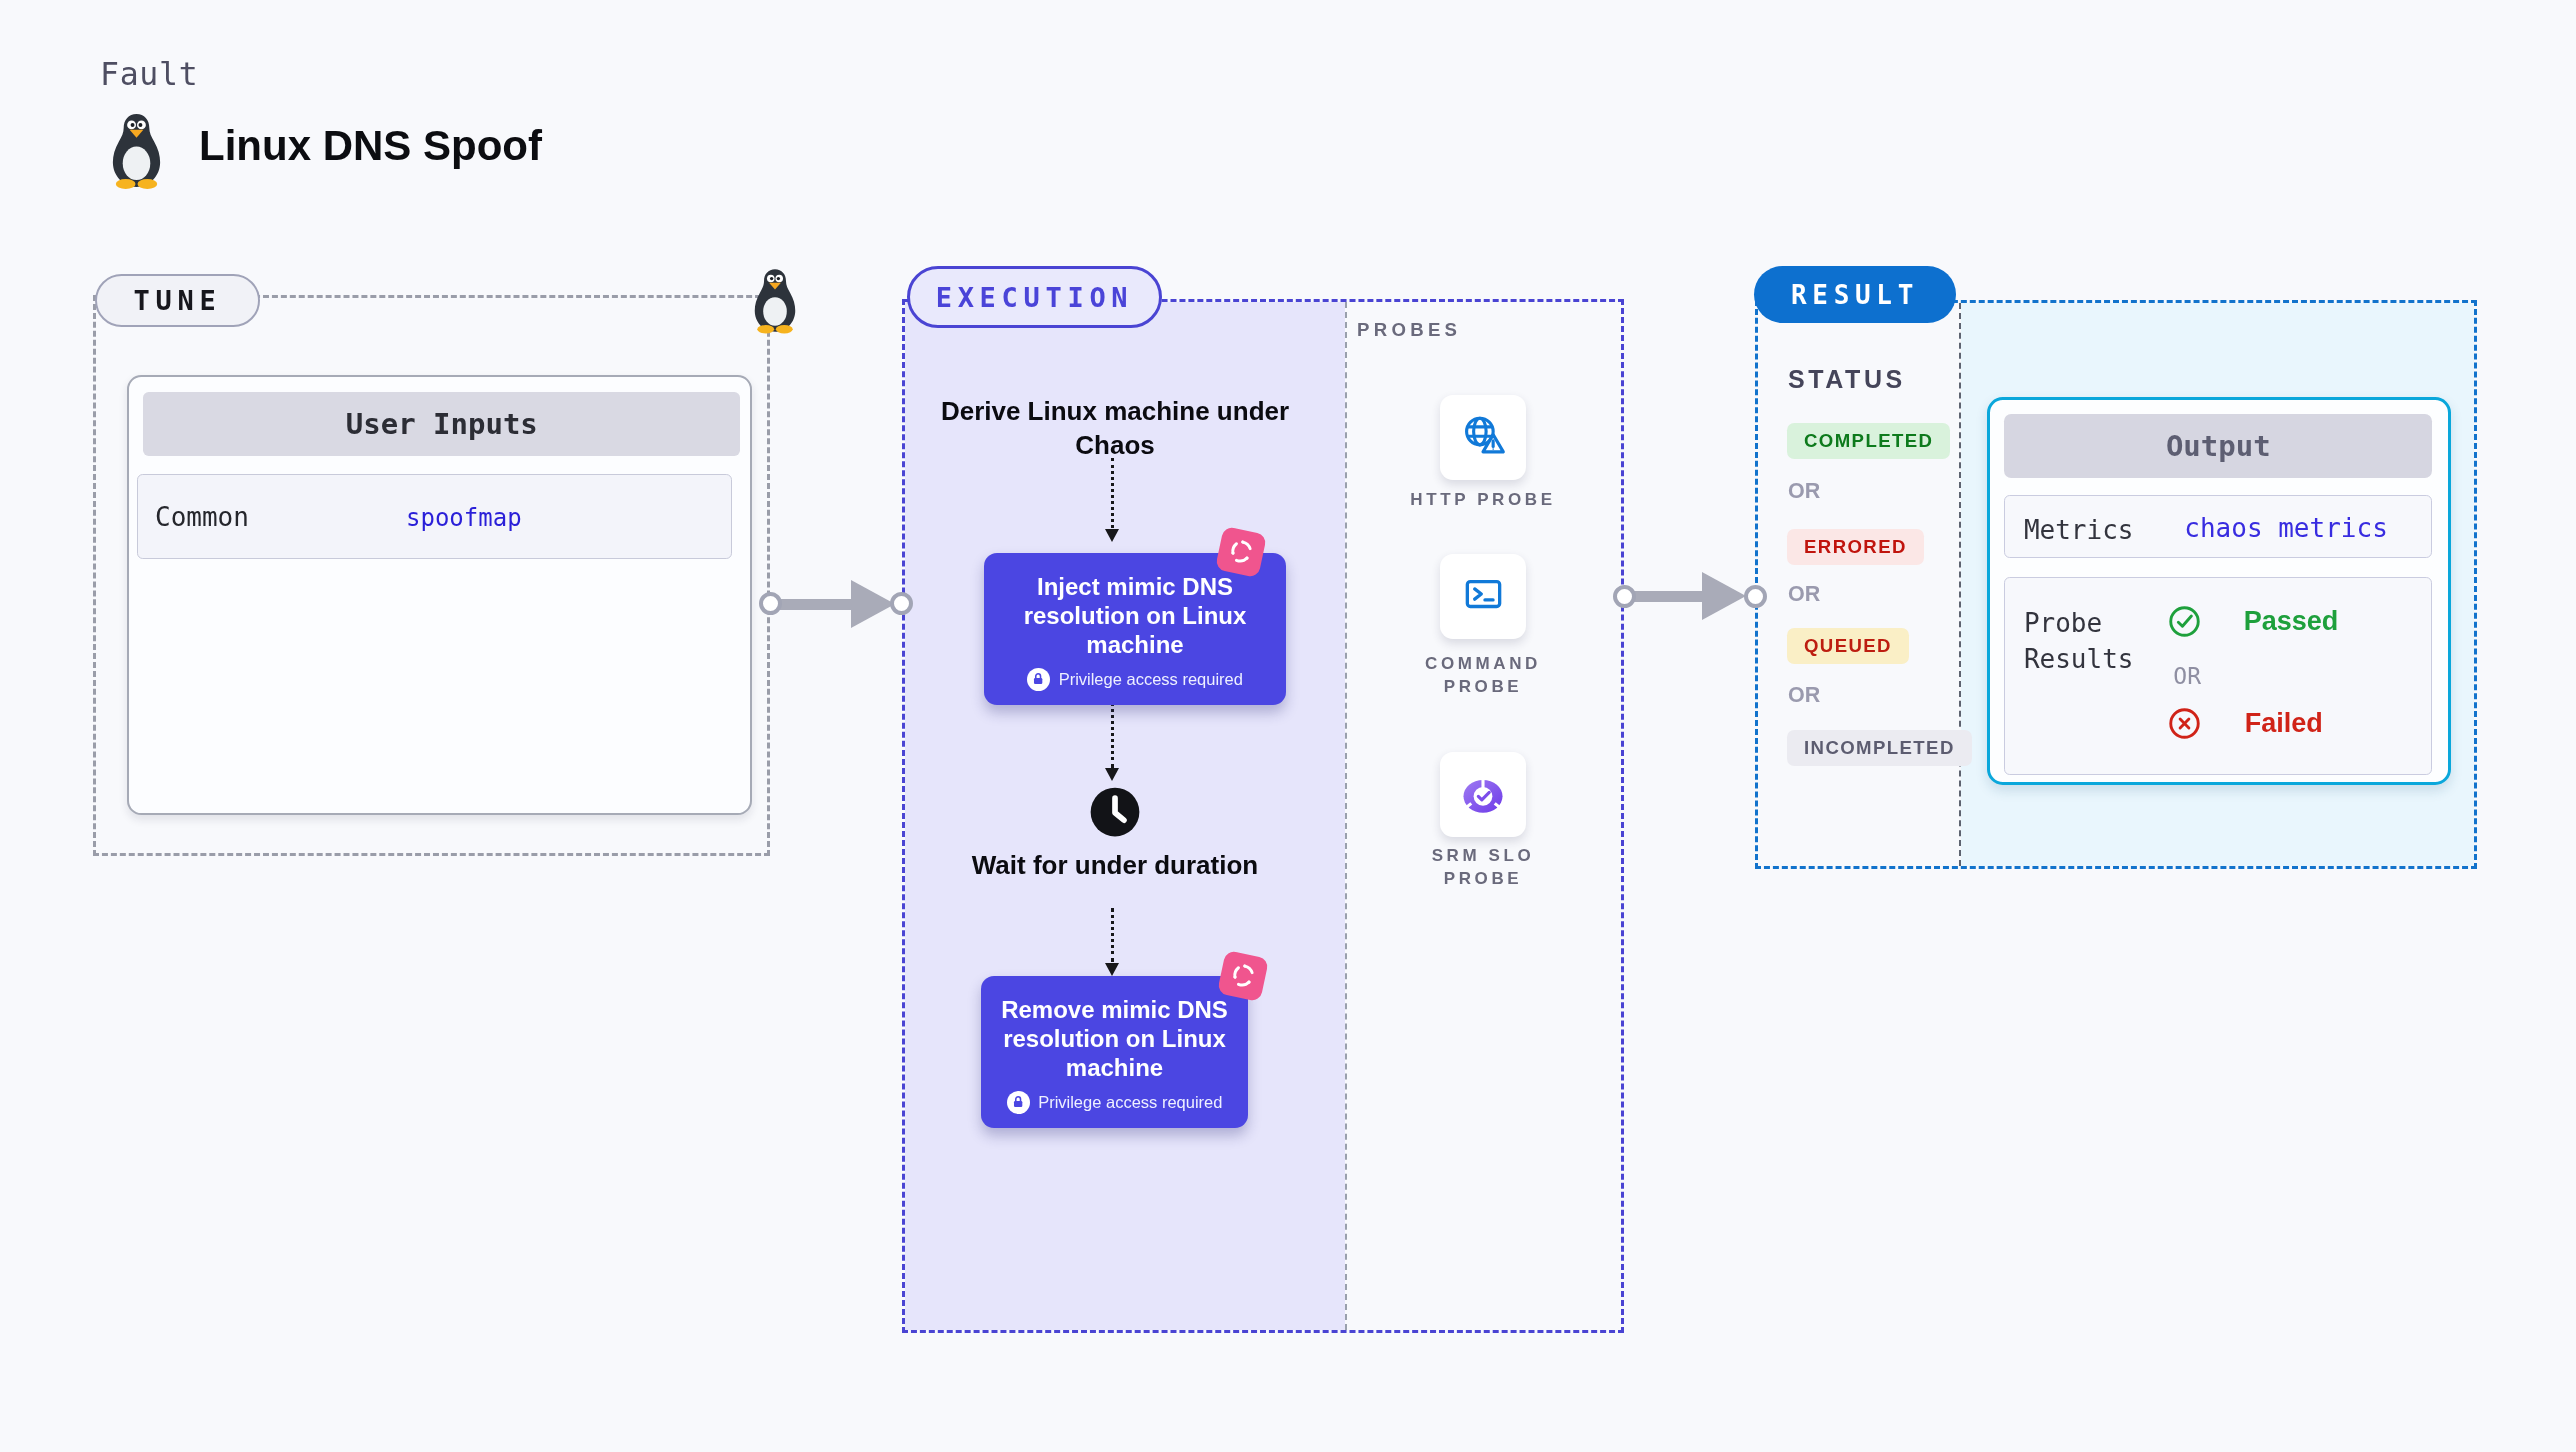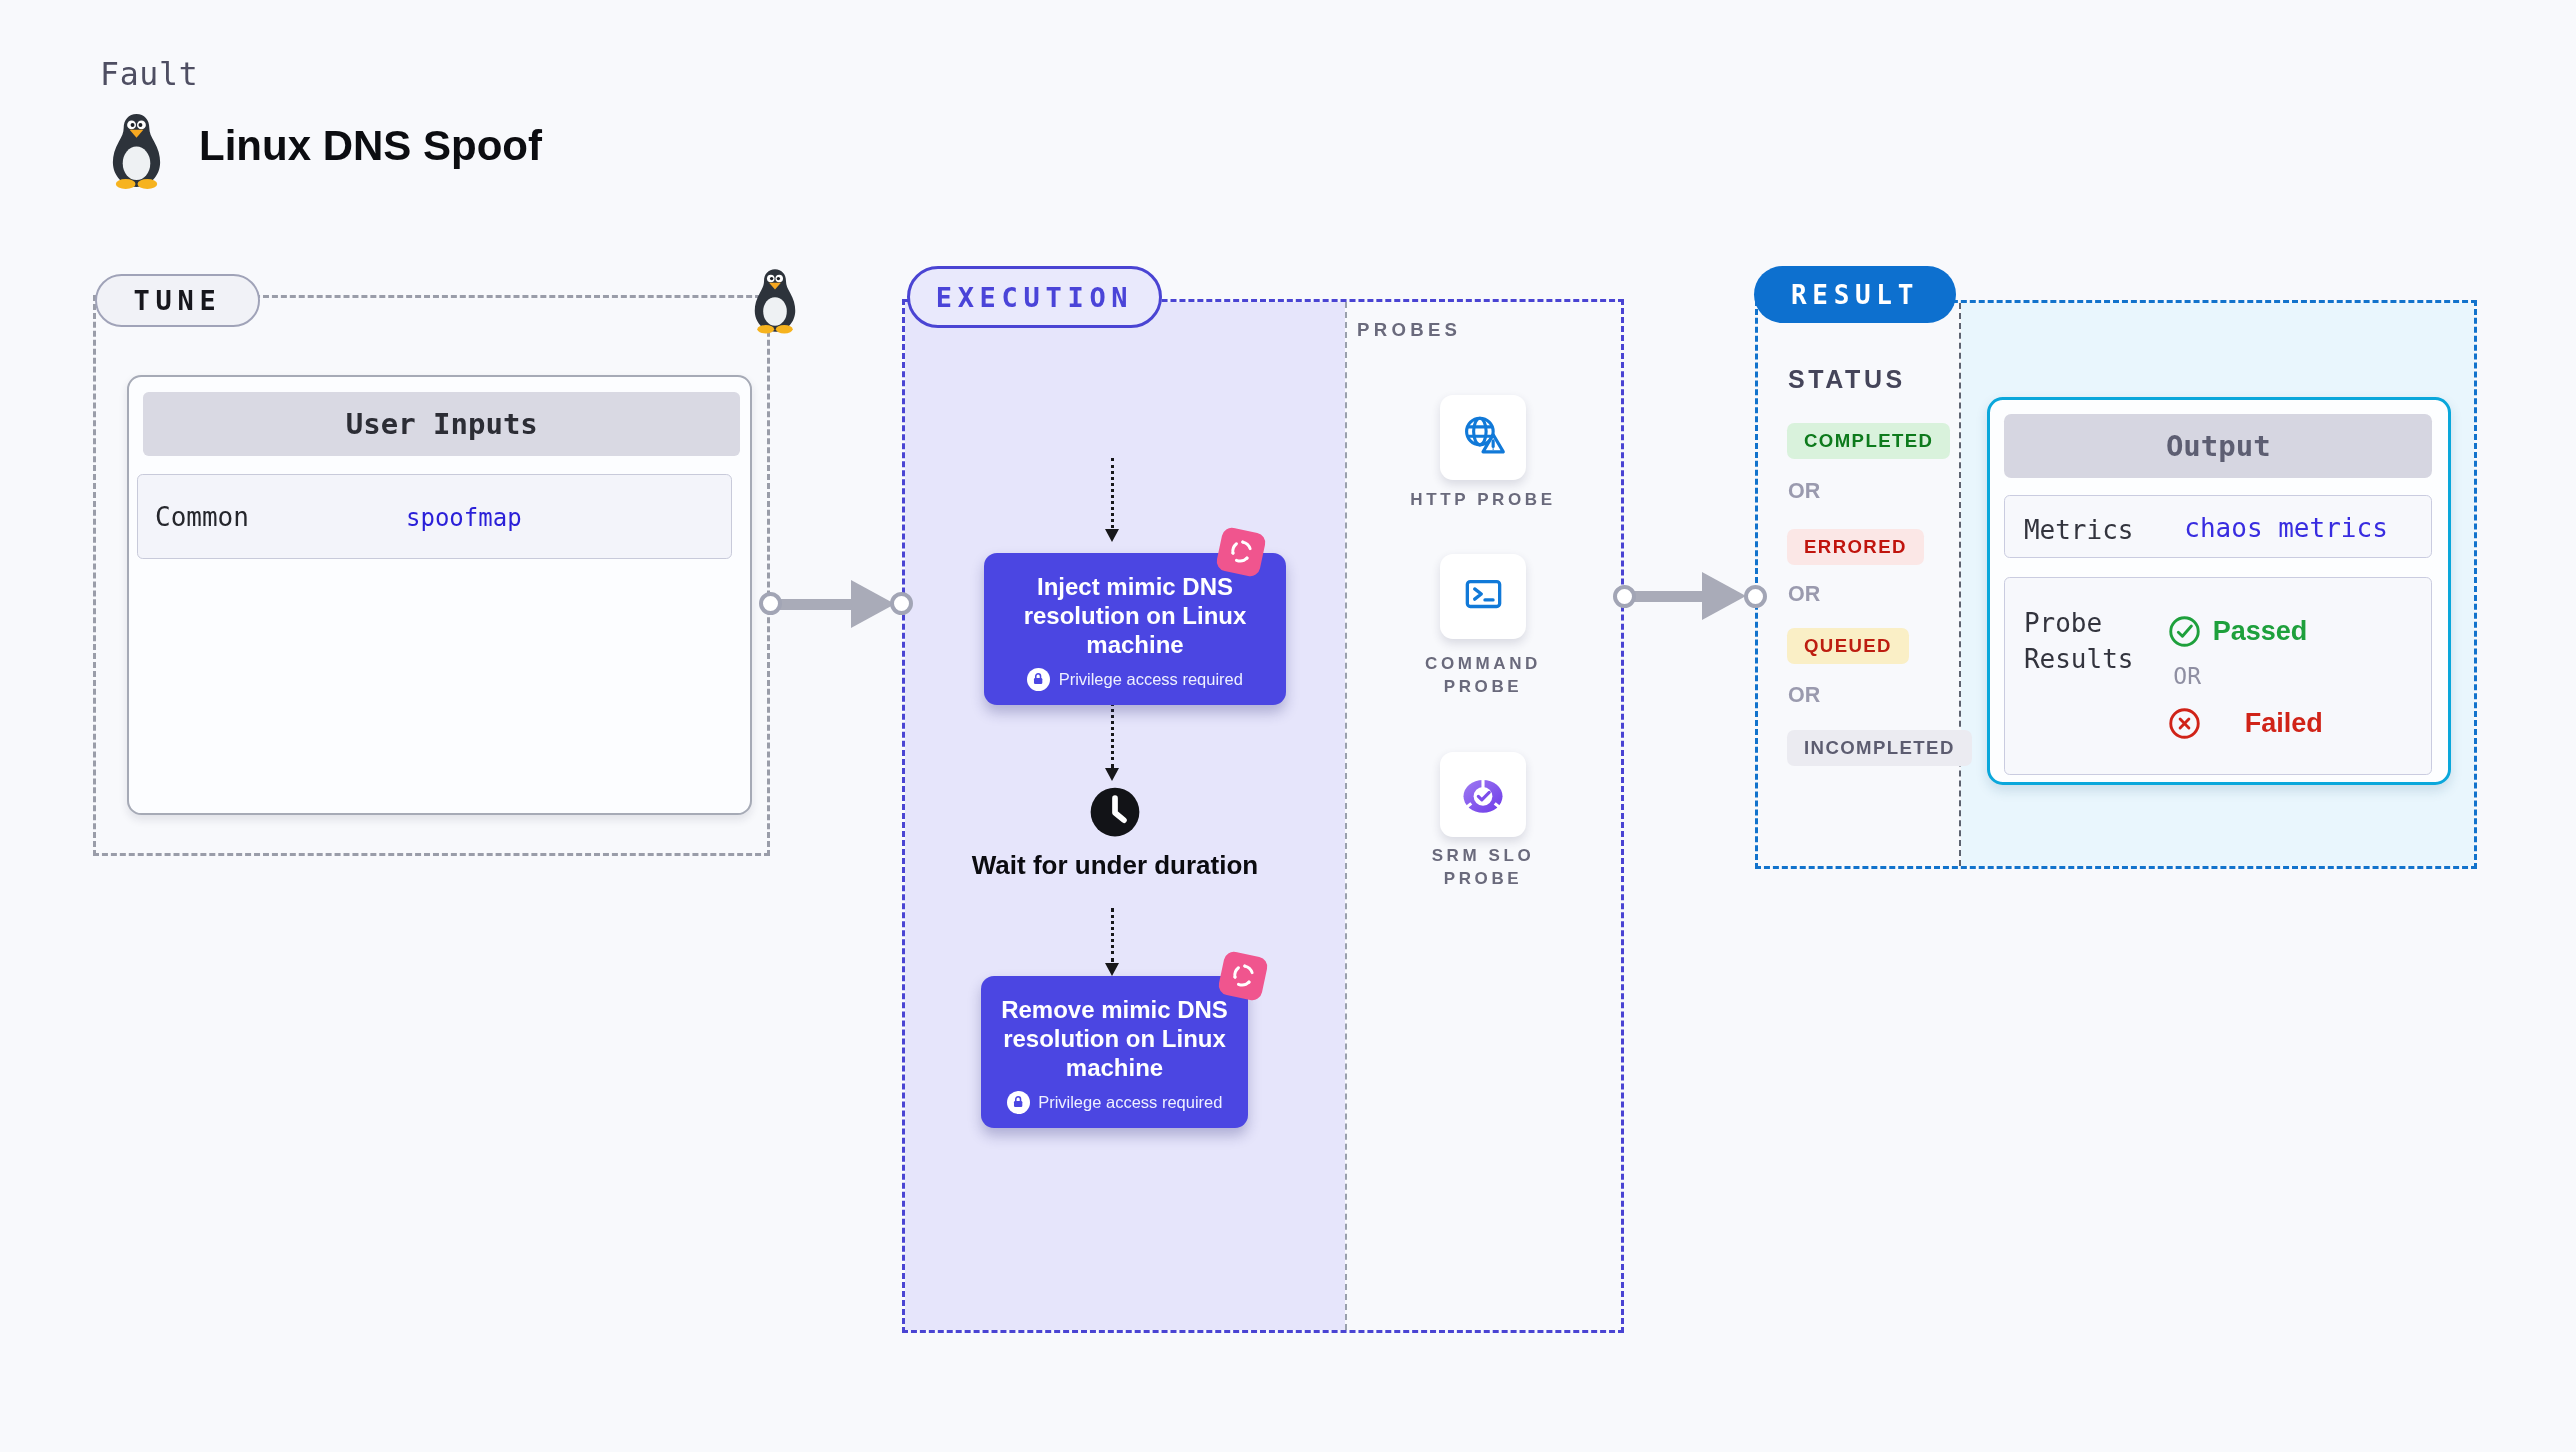--- a/index.html
+++ b/index.html
@@ -114,21 +114,21 @@
            border-radius:5.7px;box-sizing:border-box;}
   .metrics-row{top:95px;height:63px;}
   .probe-res-row{top:177px;height:198px;}
   .out-label{position:absolute;left:18.6px;font-family:"DejaVu Sans Mono",monospace;
              font-size:26px;color:#33343e;line-height:1.4;}
   .metrics-label{top:15.8px;}
   .metrics-value{position:absolute;left:179px;top:17px;font-family:"DejaVu Sans Mono",monospace;
                  font-size:26px;color:#382ce0;}
   .probe-res-label{top:27px;width:122px;}
   .res-line{position:absolute;display:flex;align-items:center;}
-  .res-passed{left:163px;top:37px;}
+  .res-passed{left:163px;top:27px;gap:31px;}
   .res-failed{left:163px;top:129px;gap:32px;}
   .res-line .res-icon{width:33px;height:33px;margin-right:11.5px;}
   .res-passed-text{font-size:27px;font-weight:bold;color:#1ea03c;}
   .res-failed-text{font-size:27px;font-weight:bold;color:#d02318;}
   .res-or{position:absolute;left:168px;top:85px;font-family:"DejaVu Sans Mono",monospace;
           font-size:23px;color:#8f8fa2;}
 </style>
 </head>
 <body>
 
@@ -178,20 +178,21 @@
   <div class="conn-shaft" style="left:771px;top:599px;width:86px;"></div>
   <div class="conn-head" style="left:851px;top:580px;"></div>
   <div class="conn-ring" style="left:890px;top:592px;"></div>
 
   <div class="exec-region">
     <div class="exec-flow-zone"></div>
     <div class="probes-zone"></div>
   </div>
   <div class="pill pill-exec">EXECUTION</div>
 
+  <div class="step-text derive-text">Derive Linux machine under Chaos</div>
 
   <div class="varrow" style="left:1111px;top:458px;height:70px;"></div>
   <div class="vhead" style="left:1105px;top:529px;"></div>
 
   <div class="chaos-box inject-box">
     <div class="box-title">Inject mimic DNS resolution on Linux machine</div>
     <div class="priv-row">
       <span class="priv-circle">
         <svg viewBox="0 0 24 24" width="14.3" height="14.3">
           <rect x="5" y="10" width="14" height="10" rx="2" fill="#4b46e2"></rect>

